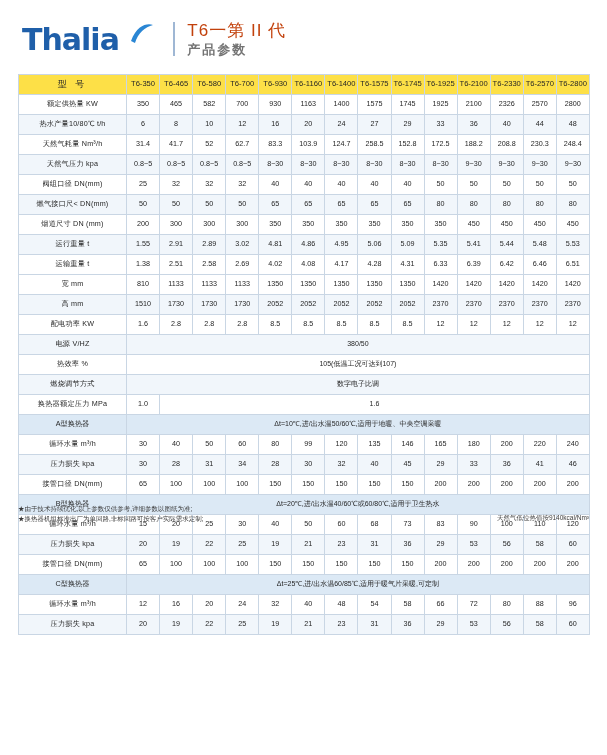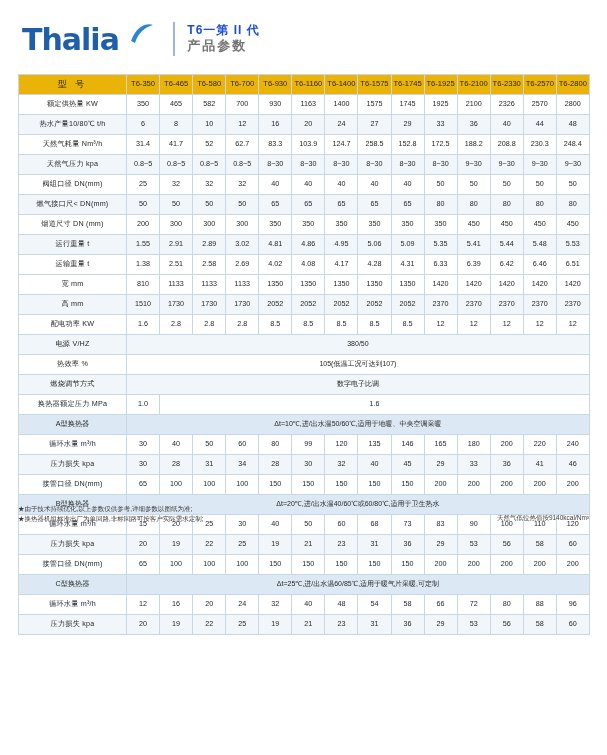--- a/index.html
+++ b/index.html
@@ -47,23 +47,23 @@
   .vline {
     width: 2px;
     height: 34px;
     background: #9fb7d4;
     margin: 0 12px 0 14px;
   }
   .title-block {
     line-height: 1.25;
   }
   .title-main {
-    font-size: 12px;
-    font-weight: bold;
-    color: #1d4ed8;
+    font-size: 17px;
+    font-weight: normal;
+    color: #c2410c;
     letter-spacing: 1px;
   }
   .title-sub {
     font-size: 13px;
     font-weight: bold;
     color: #737373;
     letter-spacing: 2px;
   }
   
   .table-wrap {
@@ -79,21 +79,21 @@
     border: 1px solid #c9d6e4;
     text-align: center;
     vertical-align: middle;
     height: 19px;
     padding: 0 1px;
     font-weight: normal;
     color: #262626;
     line-height: 1.15;
   }
   .hdr-row th {
-    background: #eab308;
+    background: #fde047;
     font-weight: bold;
     font-size: 7.6px;
     height: 22px;
     color: #1b3c63;
   }
   .hdr-row th.first {
     font-size: 9px;
     letter-spacing: 3px;
   }
   td.label {

